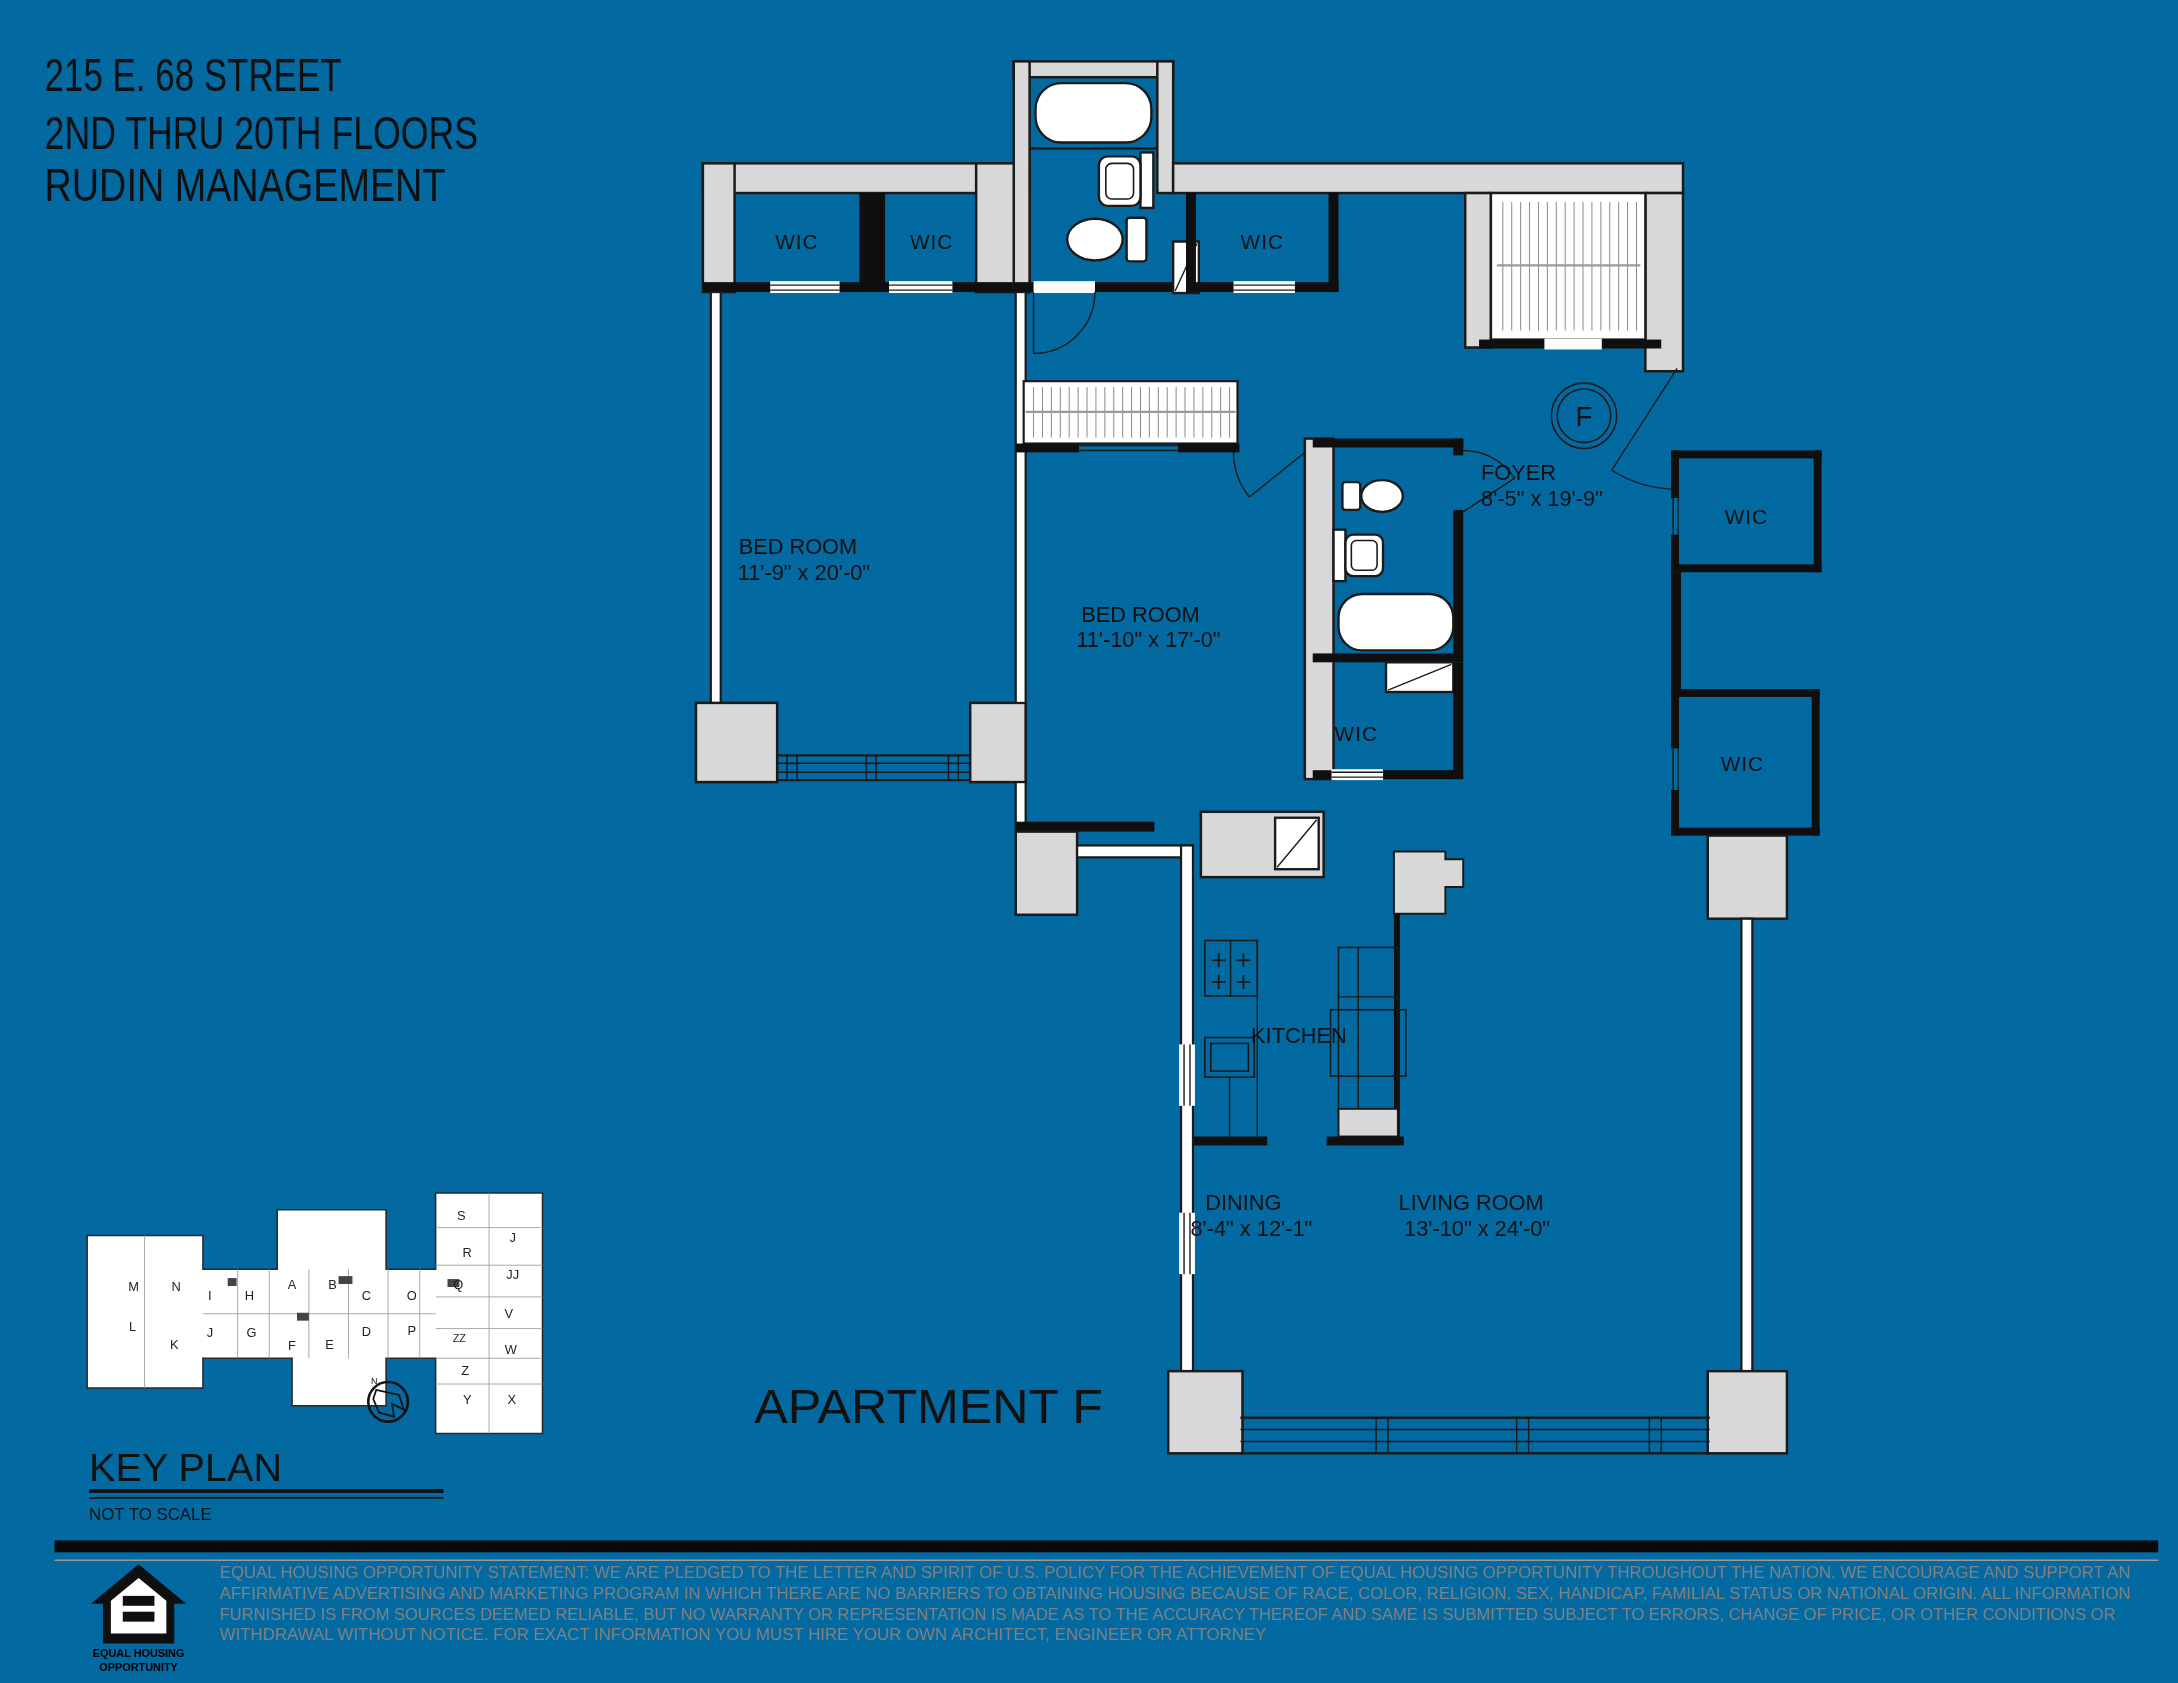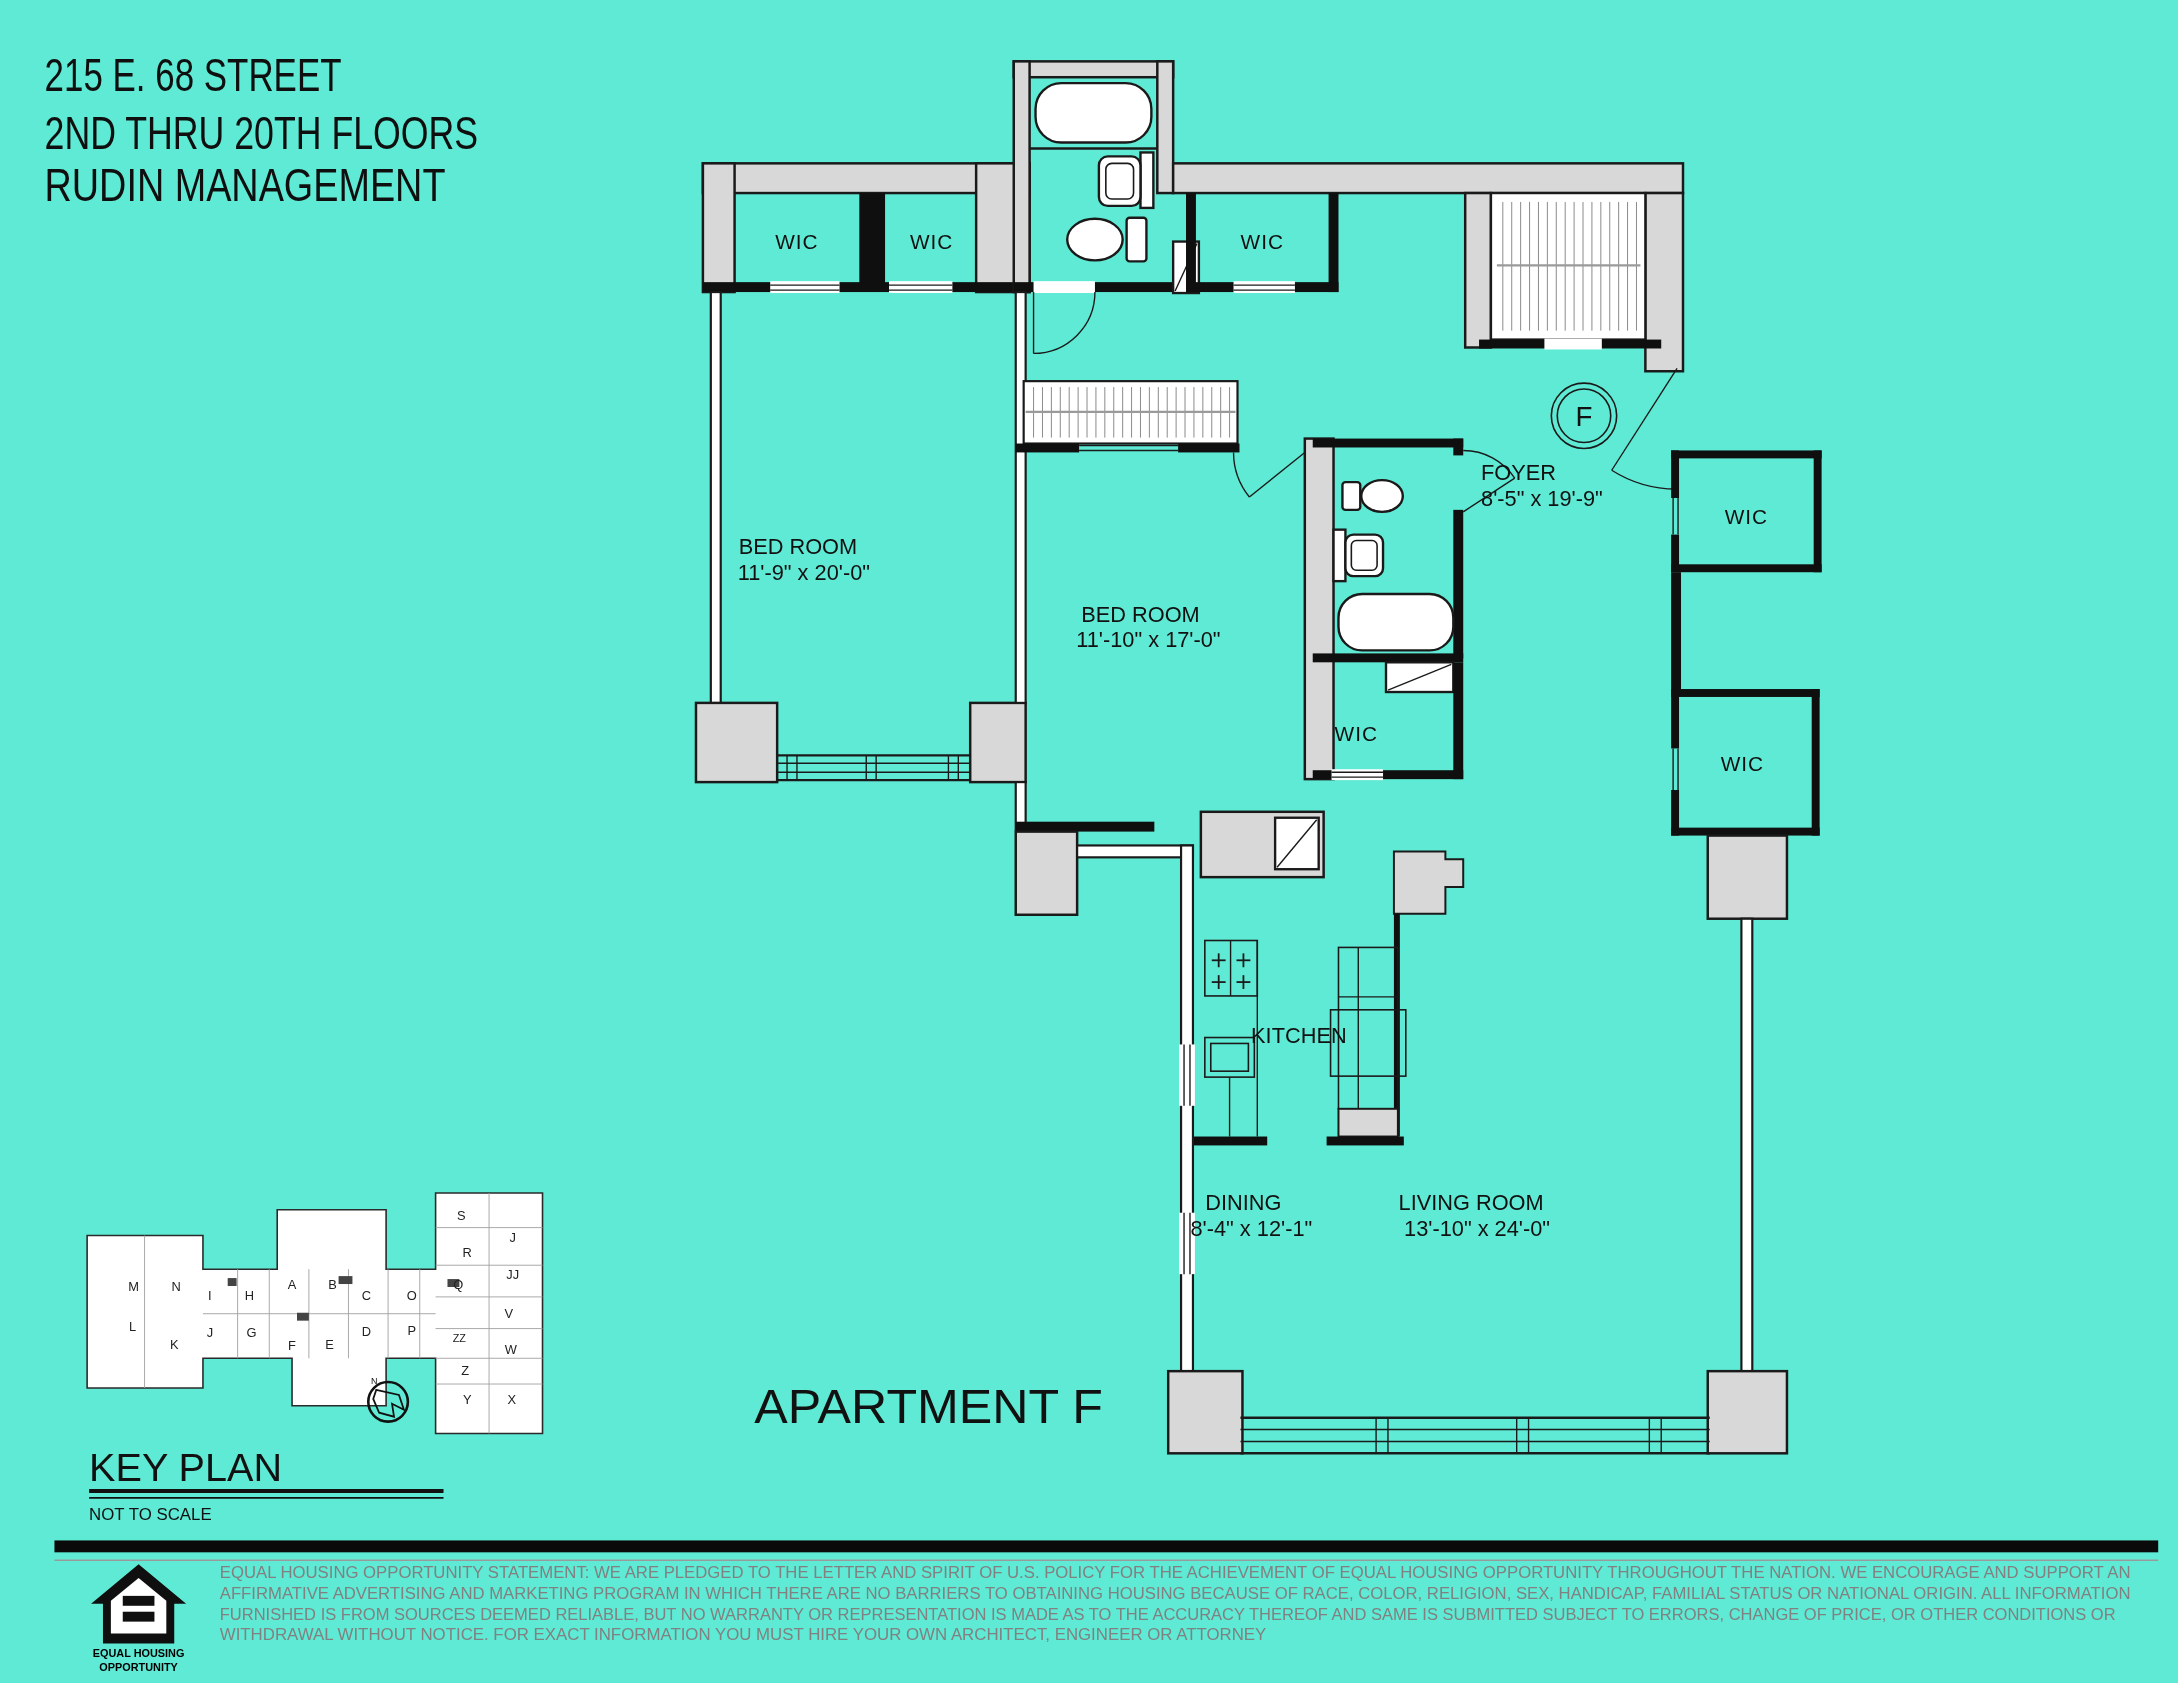--- a/index.html
+++ b/index.html
@@ -1,16 +1,16 @@
 <!DOCTYPE html>
 <html><head>
 <meta charset="utf-8">
 <style>
   html,body{margin:0;padding:0;background:#ffffff;}
-  #page{position:relative;width:2178px;height:1683px;background:#5eead4;overflow:hidden;}
+  #page{position:relative;width:2178px;height:1683px;background:#0369a1;overflow:hidden;}
   svg{position:absolute;left:0;top:0;}
   text{font-family:"Liberation Sans", sans-serif;fill:#111;}
   .hdr{font-size:46px;fill:#0f0f0f;}
   .room{font-size:22px;}
   .dim{font-size:22px;}
   .wic{font-size:21px;letter-spacing:1px;}
   .apt{font-size:48px;}
   .kptitle{font-size:40px;}
   .kpsub{font-size:17px;}
   .kpletter{font-size:13px;fill:#222;}

